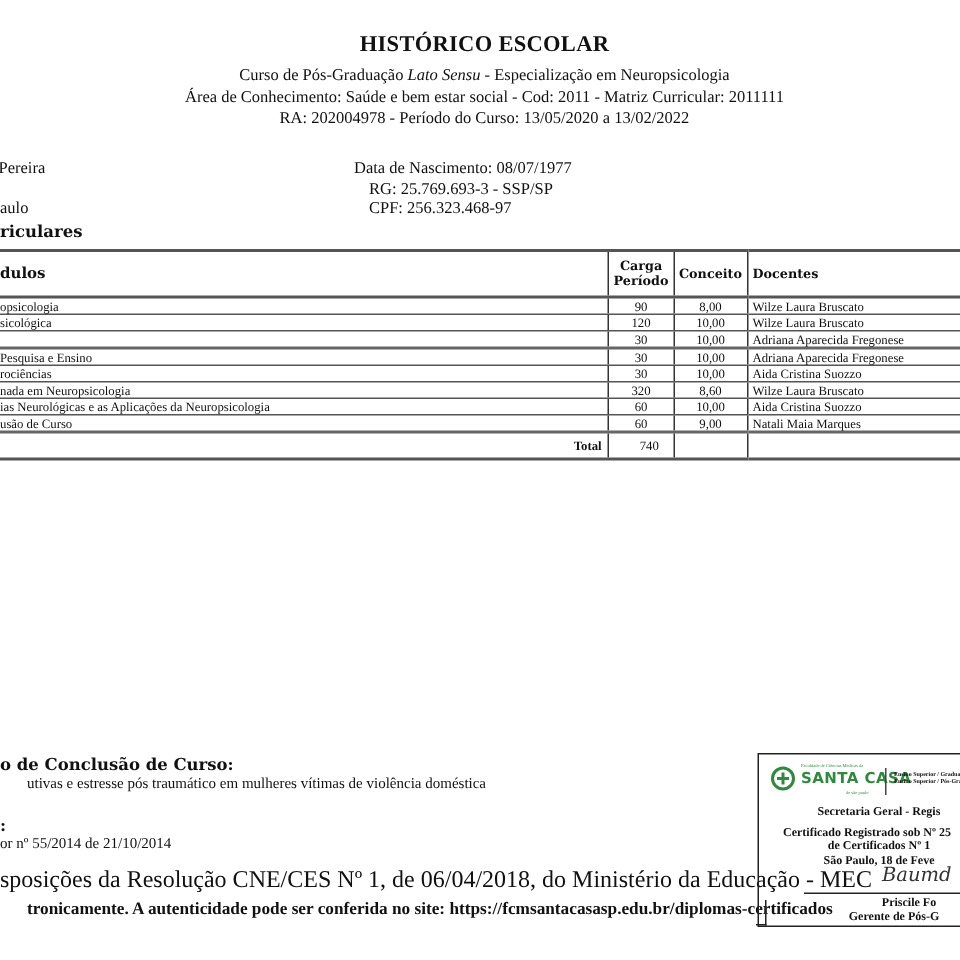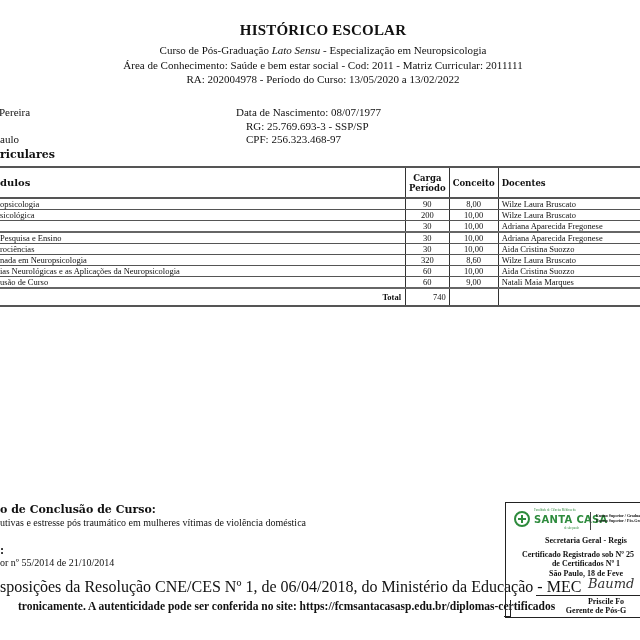--- a/index.html
+++ b/index.html
@@ -13,21 +13,21 @@
   table.grades { position:absolute; left:-40px; top:166px; width:690px; border-collapse:collapse; font-size:8.5px; }
   table.grades th, table.grades td { border-bottom:1px solid #555; padding:0 3px; height:10px; line-height:10px; }
   table.grades thead th { border-top:2px solid #555; border-bottom:2px solid #555; height:29px; font-family:"DejaVu Serif", serif; font-size:8.5px; font-weight:bold; }
   table.grades .c-carga, table.grades .c-conc { text-align:center; border-left:1px solid #333; }
   table.grades .c-doc { border-left:1px solid #333; text-align:left; }
   table.grades th.c-mod { text-align:left; font-size:10px; padding-left:40px; }
   table.grades td.c-mod { padding-left:40px; }
   table.grades tr.sep td { border-bottom:2px solid #666; }
   table.grades tr.total td { border-bottom:2px solid #555; height:16px; }
   table.grades tr.total td.c-mod { text-align:right; font-weight:bold; padding-right:4px; }
-  table.grades tr.total td.c-carga { text-align:right; padding-left:14px; }
+  table.grades tr.total td.c-carga { text-align:center; padding-left:14px; }
   .stamp { position:absolute; left:505px; top:502px; width:150px; height:114px; border:1px solid #222; font-size:8px; font-weight:bold; }
   .stamp .center { position:absolute; left:0; width:160px; text-align:center; }
   .logo-circle { position:absolute; left:8px; top:8px; width:16px; height:16px; border-radius:50%; border:2px solid #2e8b3d; box-sizing:border-box; }
   .logo-circle::before { content:""; position:absolute; left:5px; top:2px; width:2px; height:8px; background:#2e8b3d; }
   .logo-circle::after { content:""; position:absolute; left:2px; top:5px; width:8px; height:2px; background:#2e8b3d; }
   .logo-text { position:absolute; left:28px; top:11px; font-family:"DejaVu Sans", sans-serif; font-size:10px; font-weight:bold; color:#2e8b3d; letter-spacing:0.3px;text-align:center; }
   .logo-tiny { position:absolute; left:28px; top:5px; font-size:3px; color:#2e8b3d; font-weight:normal; }
   .logo-sub { position:absolute; left:58px; top:23px; font-size:3px; color:#2e8b3d; font-weight:normal; }
   .logo-div { position:absolute; left:84px; top:9px; width:1px; height:18px; background:#444; }
   .logo-right { position:absolute; left:90px; top:10px; font-size:4px; line-height:5px; font-weight:bold; }
@@ -67,21 +67,21 @@
   </thead>
   <tbody>
     <tr>
         <td class="c-mod">opsicologia</td>
         <td class="c-carga">90</td>
         <td class="c-conc">8,00</td>
         <td class="c-doc">Wilze Laura Bruscato</td>
       </tr>
     <tr>
         <td class="c-mod">sicológica</td>
-        <td class="c-carga">200</td>
+        <td class="c-carga">120</td>
         <td class="c-conc">10,00</td>
         <td class="c-doc">Wilze Laura Bruscato</td>
       </tr>
     <tr class="sep">
         <td class="c-mod"></td>
         <td class="c-carga">30</td>
         <td class="c-conc">10,00</td>
         <td class="c-doc">Adriana Aparecida Fregonese</td>
       </tr>
     <tr>
@@ -117,21 +117,21 @@
     <tr class="total">
         <td class="c-mod">Total</td>
         <td class="c-carga">740</td>
         <td class="c-conc"></td>
         <td class="c-doc"></td>
       </tr>
   </tbody>
 </table>
 
 <div class="abs sect" style="left:0px; top:503px;">o de Conclusão de Curso:</div>
-<div class="abs info" style="left:0px; top:517px; font-size:10px;text-align:right;">utivas e estresse pós traumático em mulheres vítimas de violência doméstica</div>
+<div class="abs info" style="left:18px; top:517px; font-size:10px;text-align:right;">utivas e estresse pós traumático em mulheres vítimas de violência doméstica</div>
 <div class="abs sect" style="left:0px; top:544px;">:</div>
 <div class="abs info" style="left:0px; top:557px; font-size:10px;">or nº 55/2014  de 21/10/2014</div>
 <div class="abs info" style="left:0px; top:578px; font-size:16px;">sposições da Resolução CNE/CES Nº 1, de 06/04/2018, do Ministério da Educação - MEC</div>
 <div class="abs" style="left:0px; top:600px; font-size:11.5px; font-weight:bold;margin-left:18px;">tronicamente. A autenticidade pode ser conferida no site: https://fcmsantacasasp.edu.br/diplomas-certificados</div>
 <div class="bottom-rule"></div>
 
 <div class="stamp">
   <div class="logo-circle"></div>
   <div class="logo-tiny">Faculdade de Ciências Médicas da</div>
   <div class="logo-text">SANTA CASA</div>

